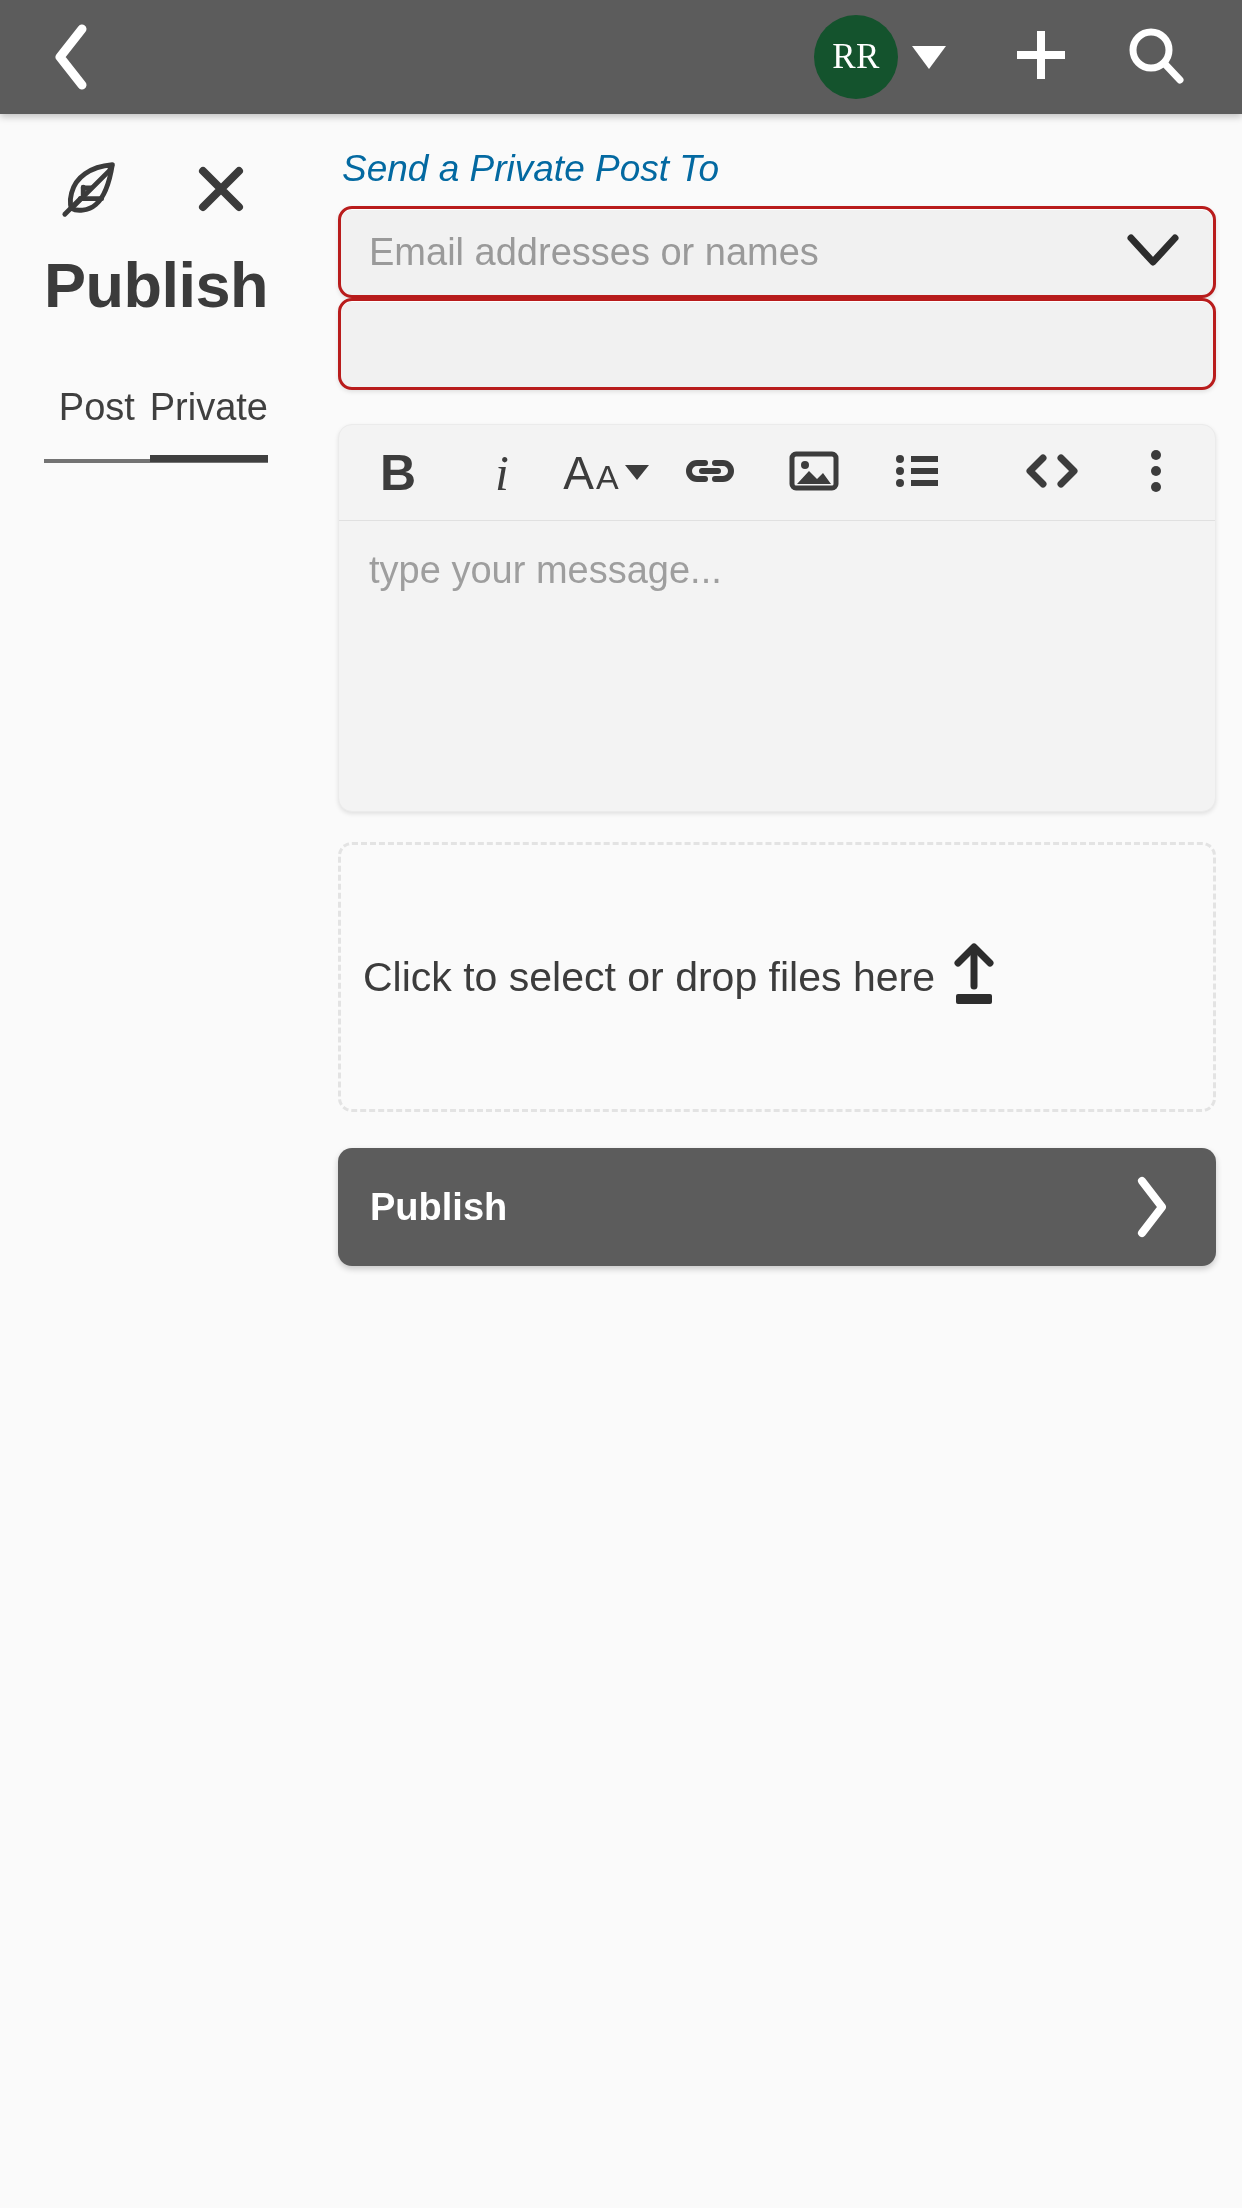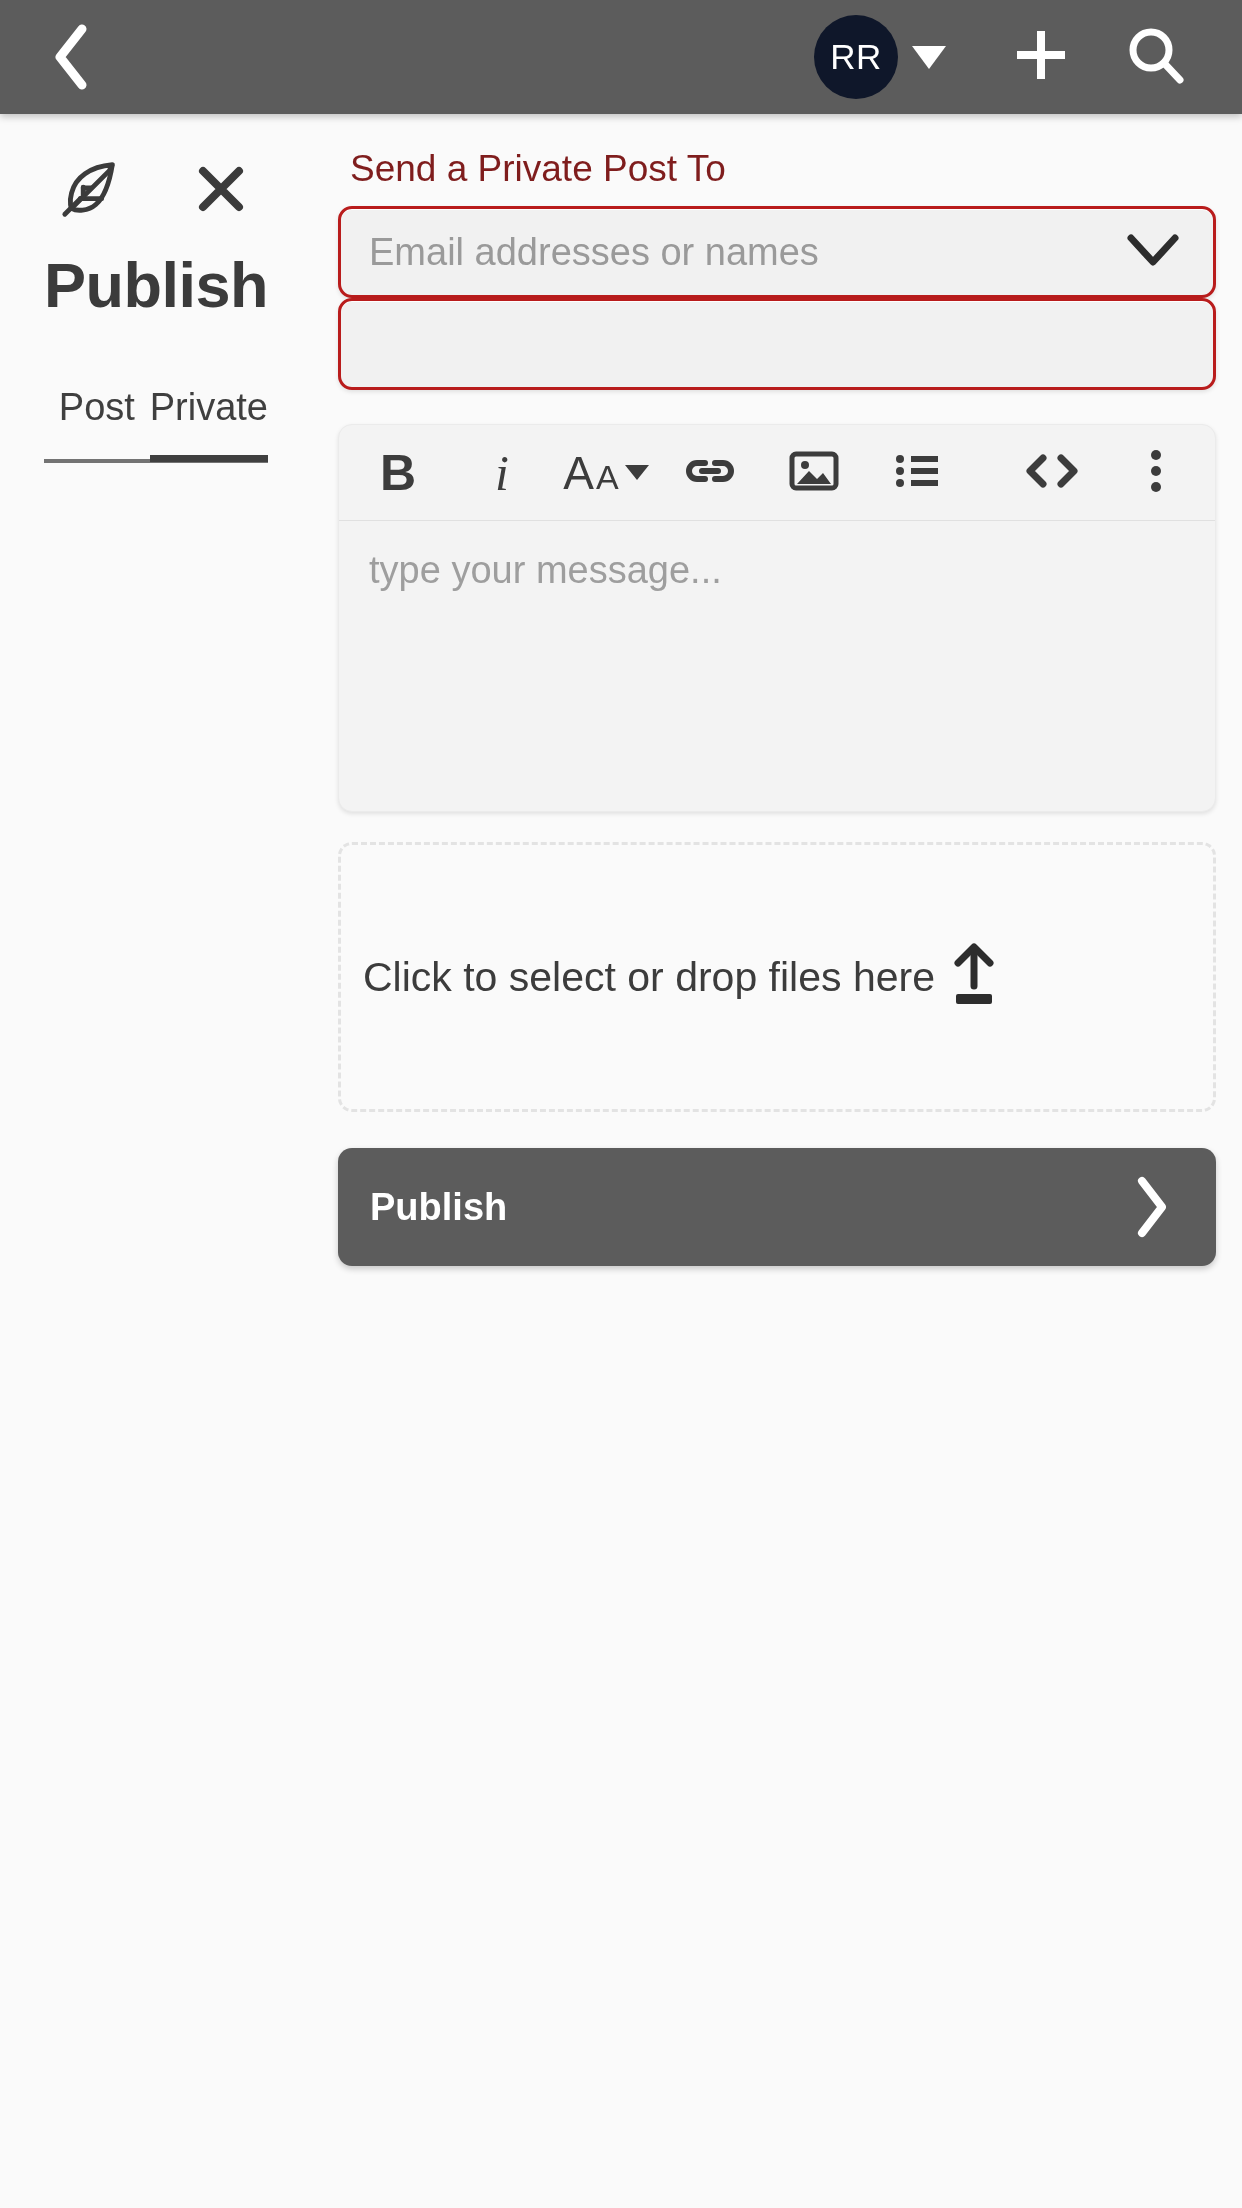--- a/index.html
+++ b/index.html
@@ -49,28 +49,28 @@
     display: flex;
     align-items: center;
     gap: 14px;
     cursor: pointer;
     margin-right: 52px;
   }
   .avatar {
     width: 84px;
     height: 84px;
     border-radius: 50%;
-    background: #0f172a;
+    background: #14532d;
     color: #ffffff;
     display: flex;
     align-items: center;
     justify-content: center;
     font-size: 35px;
     letter-spacing: 0.5px;
-    font-family: Liberation Sans, sans-serif;
+    font-family: Liberation Serif, serif;
   }
   .caret-down {
     width: 0; height: 0;
     border-left: 17px solid transparent;
     border-right: 17px solid transparent;
     border-top: 23px solid #ffffff;
   }
 
   .appbar-icon {
     width: 86px;
@@ -148,22 +148,23 @@
   
   .form {
     padding: 0 26px;
     flex: 1 1 auto;
     display: flex;
     flex-direction: column;
   }
 
   .field-label {
     font-size: 37px;
-    color: #7f1d1d;
-    margin: 34px 0 16px 12px;
+    color: #0369a1;
+    margin: 34px 0 16px 4px;
+    font-style: italic;
   }
 
   .input-shell {
     position: relative;
     background: #f1f1f1;
     border-radius: 14px;
     box-shadow: 0 2px 4px rgba(0,0,0,0.10), inset 0 1px 0 #ffffff;
     border: 3px solid #b91c1c;
     height: 92px;
     display: flex;

